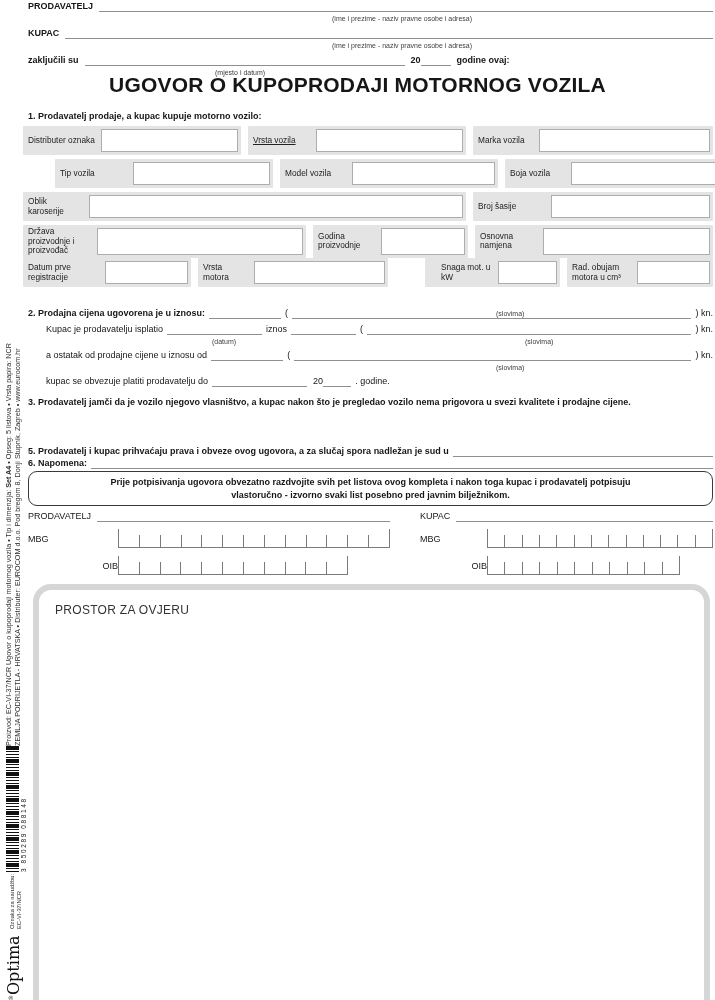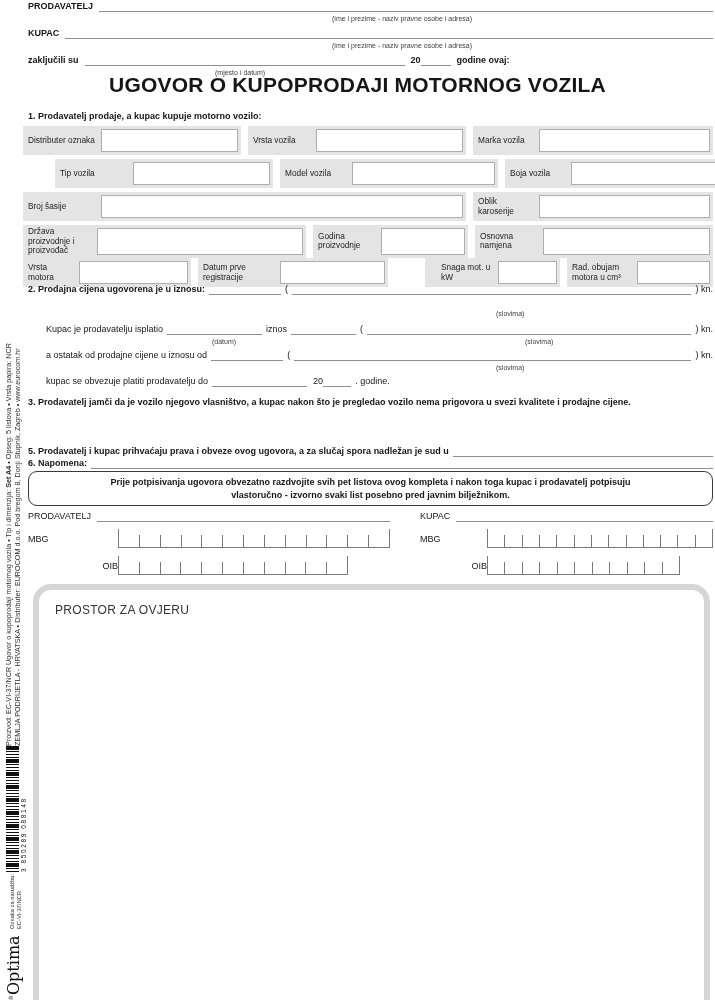--- a/index.html
+++ b/index.html
@@ -72,21 +72,21 @@
   <div class="title">UGOVOR O KUPOPRODAJI MOTORNOG VOZILA</div>
 
   <div class="sec-head" style="top:111px;">1. Prodavatelj prodaje, a kupac kupuje motorno vozilo:</div>
 
   <div class="fgrid" style="top:126px; grid-template-columns:218px 218px 1fr;">
     <div class="field">
       <span class="flabel" style="width:68px;">Distributer oznaka</span>
       <span class="finput"></span>
     </div>
     <div class="field">
-      <span class="flabel" style="width:58px;">Vrsta vozila</span>
+      <span class="flabel" style="width:58px;text-decoration:underline;">Vrsta vozila</span>
       <span class="finput"></span>
     </div>
     <div class="field">
       <span class="flabel" style="width:56px;">Marka vozila</span>
       <span class="finput"></span>
     </div>
   </div>
 
   <div class="fgrid" style="top:159px; grid-template-columns:218px 218px 1fr;margin-left:32px;">
     <div class="field">
@@ -98,64 +98,64 @@
       <span class="finput"></span>
     </div>
     <div class="field">
       <span class="flabel" style="width:56px;">Boja vozila</span>
       <span class="finput"></span>
     </div>
   </div>
 
   <div class="fgrid" style="top:192px; grid-template-columns:443px 1fr;">
     <div class="field">
+      <span class="flabel" style="width:56px;">Oblik karoserije</span>
+      <span class="finput"></span>
+    </div>
+    <div class="field">
       <span class="flabel" style="width:68px;">Broj šasije</span>
       <span class="finput"></span>
     </div>
-    <div class="field">
-      <span class="flabel" style="width:56px;">Oblik karoserije</span>
-      <span class="finput"></span>
-    </div>
   </div>
 
   <div class="fgrid" style="top:225px; grid-template-columns:283px 155px 1fr;">
     <div class="field">
       <span class="flabel" style="width:64px;">Država proizvodnje i proizvođač</span>
       <span class="finput"></span>
     </div>
     <div class="field">
       <span class="flabel" style="width:58px;">Godina proizvodnje</span>
       <span class="finput"></span>
     </div>
     <div class="field">
       <span class="flabel" style="width:58px;">Osnovna namjena</span>
       <span class="finput"></span>
     </div>
   </div>
 
   <div class="fgrid" style="top:258px; grid-template-columns:168px 190px 165px 1fr;">
     <div class="field">
+      <span class="flabel" style="width:72px;">Datum prve registracije</span>
+      <span class="finput"></span>
+    </div>
+    <div class="field">
       <span class="flabel" style="width:46px;">Vrsta motora</span>
-      <span class="finput"></span>
-    </div>
-    <div class="field">
-      <span class="flabel" style="width:72px;">Datum prve registracije</span>
       <span class="finput"></span>
     </div>
     <div class="field" style="margin-left:30px;padding-left:16px;">
       <span class="flabel" style="width:52px;">Snaga mot. u kW</span>
       <span class="finput"></span>
     </div>
     <div class="field">
       <span class="flabel" style="width:60px;">Rad. obujam motora u cm³</span>
       <span class="finput"></span>
     </div>
   </div>
 
-  <div class="row" style="top:284px;">
+  <div class="row" style="top:308px;">
     <span class="b">2. Prodajna cijena ugovorena je u iznosu:</span>
     <span class="fill fillw gap4" style="width:72px;"></span>
     <span class="gap4">(</span>
     <span class="fill gap4"></span>
     <span class="gap4">) kn.</span>
   </div>
   <div class="hint" style="top:310px; left:496px;">(slovima)</div>
 
   <div class="row" style="top:324px; left:46px; width:667px;">
     <span>Kupac je prodavatelju isplatio</span>

